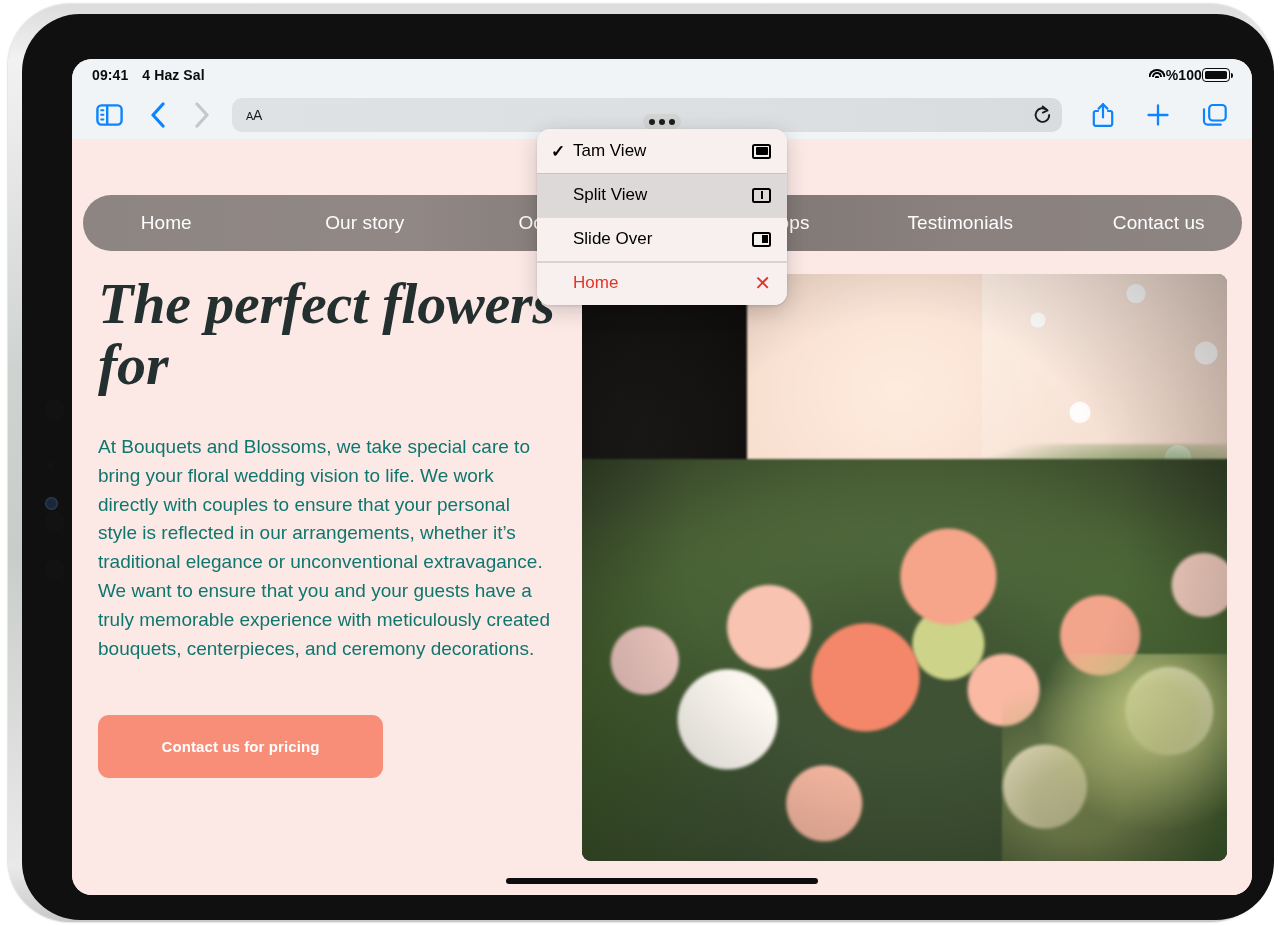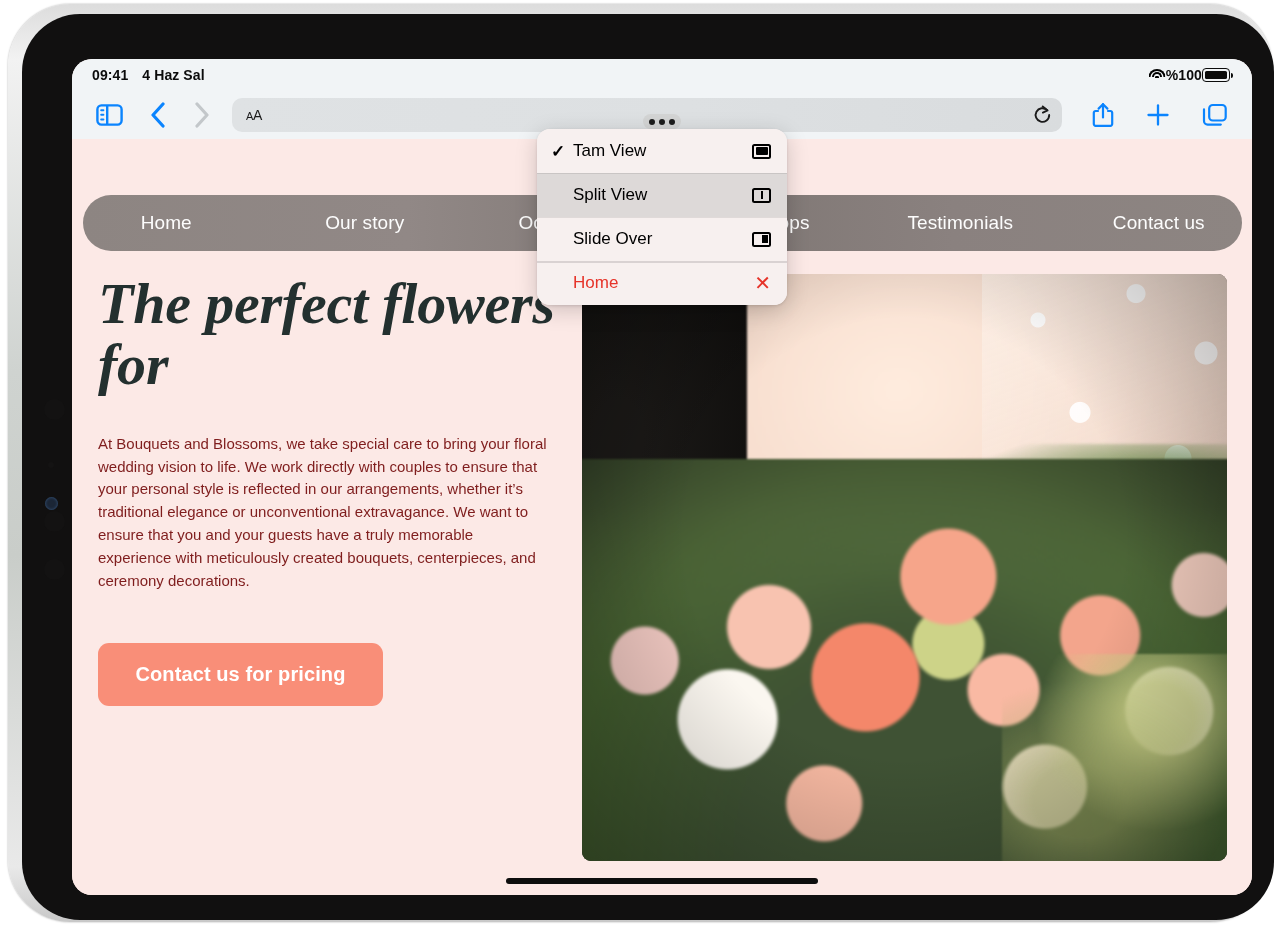--- a/index.html
+++ b/index.html
@@ -147,25 +147,25 @@
 
   #hero { position: absolute; left: 0; top: 135px; width: 100%; display: flex; }
   #hero-left { width: 510px; padding-left: 26px; }
   #hero-title {
     font-family: "Liberation Serif", serif;
     font-style: italic; font-weight: bold;
     font-size: 58px; line-height: 1.05; color: #23302f;
     letter-spacing: -.2px; margin-bottom: 37px;
   }
   #hero-body {
-    font-size: 15px; line-height: 1.52; color: #7f1d1d; width: 452px;
+    font-size: 19px; line-height: 1.52; color: #0f766e; width: 452px;
   }
   #cta-button {
     margin-top: 51px; width: 285px; height: 63px; border-radius: 11px;
-    background: #f98e78; color: #ffffff; font-size: 20px; font-weight: bold;
+    background: #f98e78; color: #ffffff; font-size: 15px; font-weight: bold;
     display: flex; align-items: center; justify-content: center;
     border: none; cursor: pointer; letter-spacing: .1px;
   }
 
   
   #hero-photo {
     position: absolute; left: 510px; top: 0; width: 645px; height: 587px;
     border-radius: 9px; overflow: hidden;
     background: #141414;
   }

